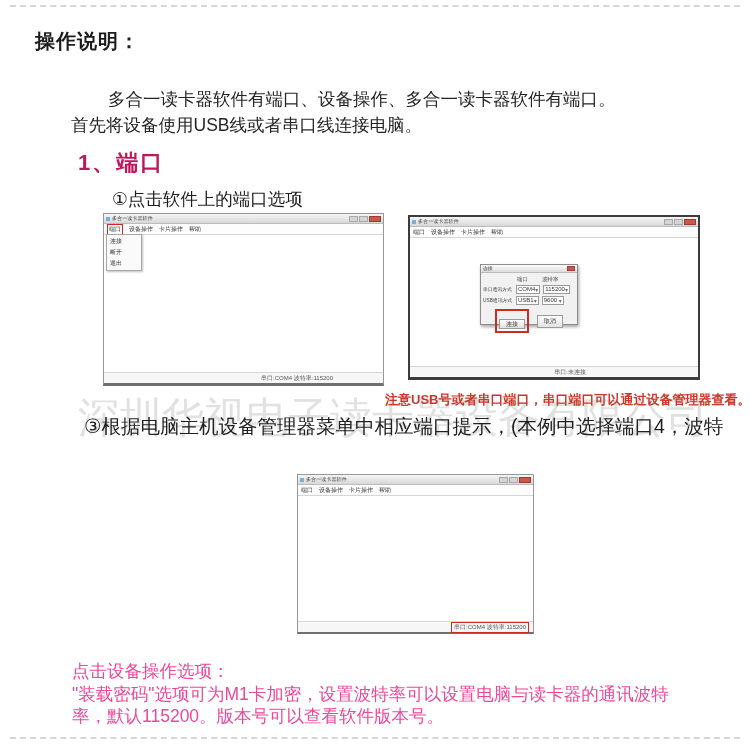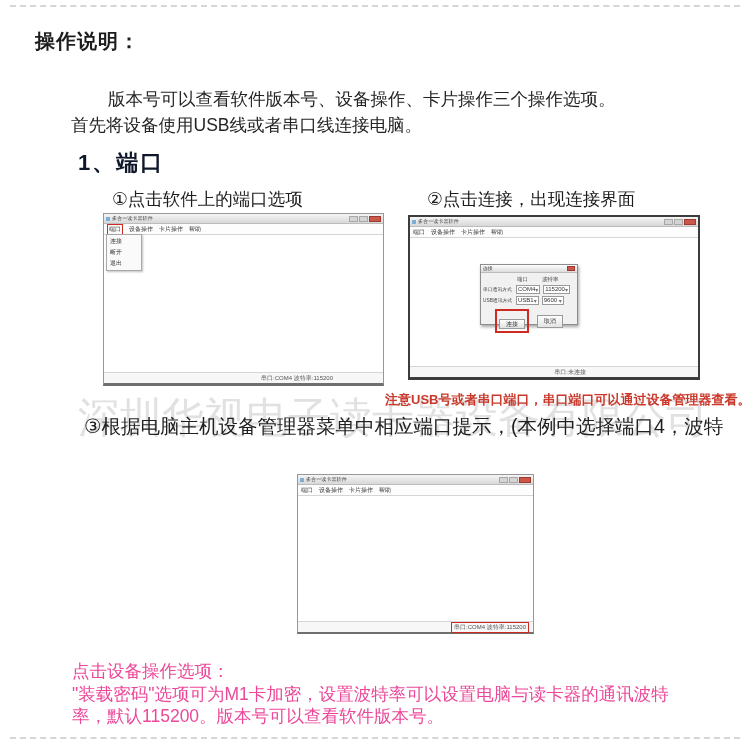--- a/index.html
+++ b/index.html
@@ -75,27 +75,26 @@
 </head>
 <body>
 
 <div class="page">
   <div class="tear top"></div>
   <div class="tear bottom"></div>
 
   <div class="h-main">操作说明：</div>
 
   <div class="intro">
-    <div class="l1">版本号可以查看软件版本号、设备操作、卡片操作三个操作选项。</div>
+    <div class="l1">多合一读卡器软件有端口、设备操作、多合一读卡器软件有端口。</div>
     <div class="l2">首先将设备使用USB线或者串口线连接电脑。</div>
   </div>
 
-  <div class="h-sec h-s1" style="color:#0f172a">1、端口</div>
+  <div class="h-sec h-s1" style="color:#be185d">1、端口</div>
   <div class="cap c1">①点击软件上的端口选项</div>
-  <div class="cap c2">②点击连接，出现连接界面</div>
 
   <div class="win win1">
     <div class="tbar">
       <span class="ticon"></span>
       <span class="ttitle">多合一读卡器软件</span>
       <span class="wbtns">
         <span class="wbtn"></span>
         <span class="wbtn"></span>
         <span class="wbtn close"></span>
       </span>

